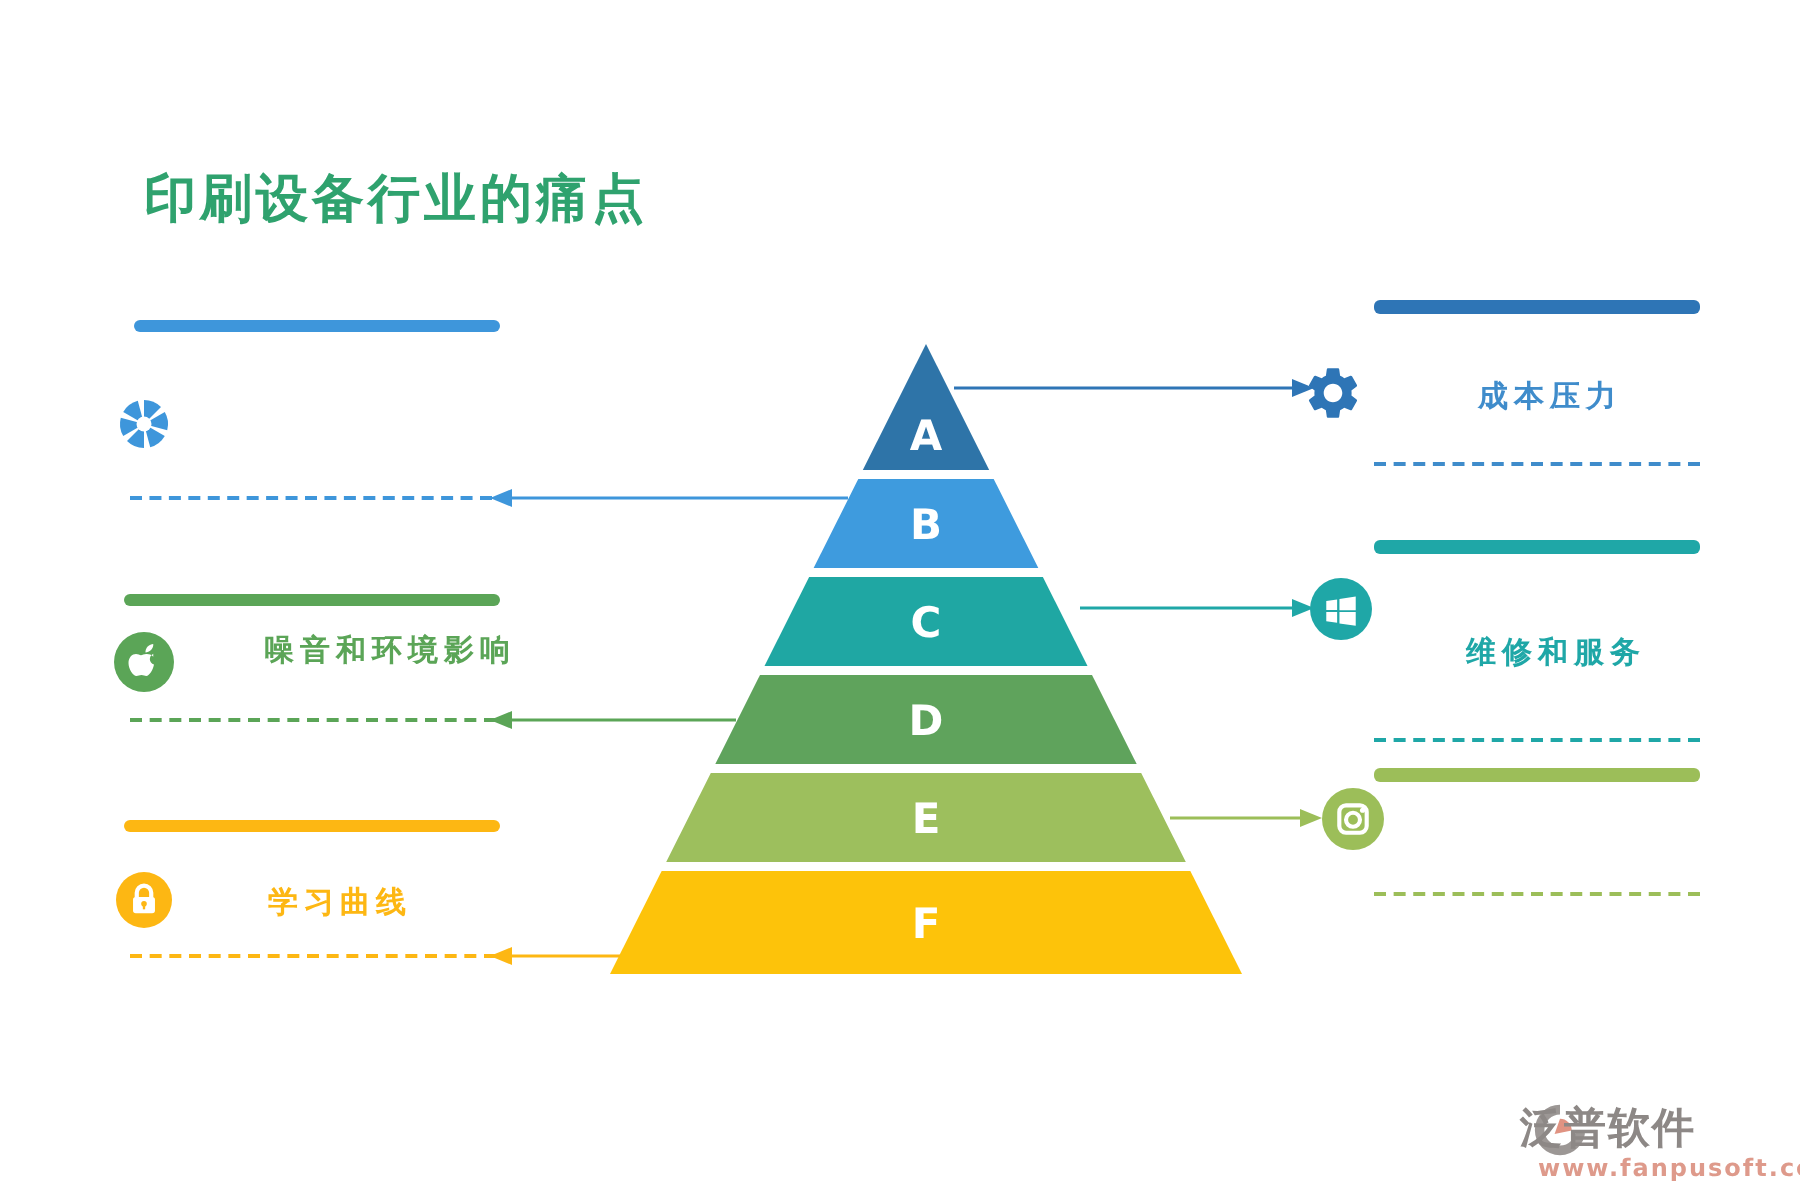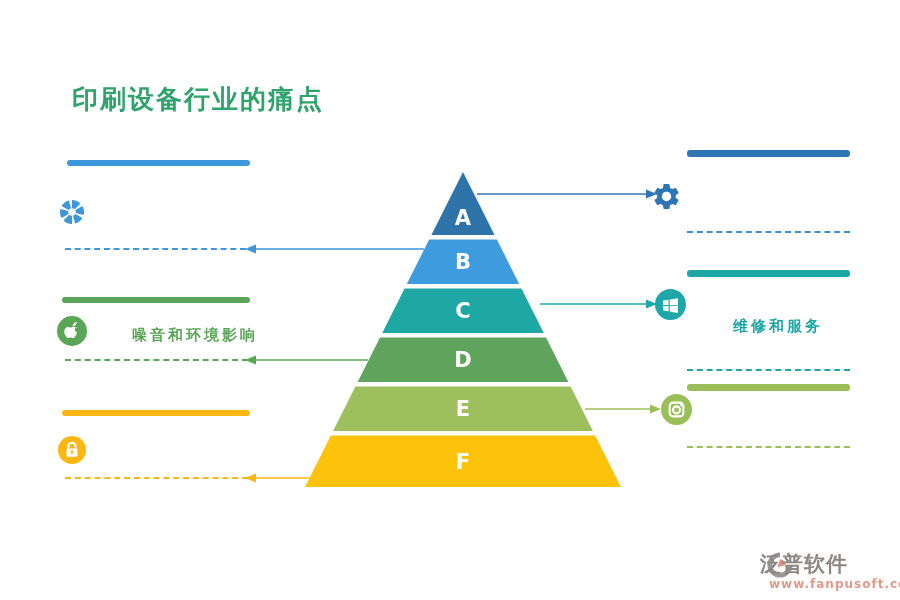--- a/index.html
+++ b/index.html
@@ -81,41 +81,43 @@
   <div class="bar" style="left: 62px; top: 297px; width: 188px; background: rgb(91, 165, 87);"></div>
   <div class="icon" style="left: 57px; top: 316px; color: rgb(91, 165, 87);">
     <svg width="30" height="30" viewBox="0 0 24 24">
       <circle cx="12" cy="12" r="12" fill="currentColor"></circle>
       <g fill="#ffffff">
         <path d="M15.7 8.7c-2 1.1-1.7 3.6.3 4.3-.3 1.9-1.8 4.6-3.1 4.6-.7 0-1-.4-1.9-.4-.9 0-1.3.4-2 .4-1.4 0-3.2-2.9-3.2-5.2 0-2.3 1.5-3.6 3-3.6.8 0 1.5.45 2 .45.5 0 1.4-.5 2.2-.45.9-.04 2 .25 2.7 1.05z"></path>
         <path d="M12.6 8.2c-.1-.9.3-1.8.9-2.4.6-.6 1.5-1 2.2-1 .1.9-.3 1.8-.9 2.4-.6.6-1.5 1-2.2 1z"></path>
       </g>
     </svg>
   </div>
-  <div class="item-label" style="left: 95px; top: 326px; width: 200px; color: rgb(91, 165, 87);">噪音和环境影响</div>
+  <div class="item-label" style="left: 95px; top: 316px; width: 200px; color: rgb(91, 165, 87);">噪音和环境影响</div>
   <div class="dash" style="left: 65px; top: 359px; width: 183px; border-color: rgb(91, 165, 87);"></div>
 
   <div class="bar" style="left: 62px; top: 410px; width: 188px; background: rgb(253, 183, 19);"></div>
   <div class="icon" style="left: 58px; top: 436px; color: rgb(253, 183, 19);">
     <svg width="28" height="28" viewBox="0 0 24 24">
       <circle cx="12" cy="12" r="12" fill="currentColor"></circle>
       <path d="M8.9 11V8.9a3.1 3.1 0 0 1 6.2 0V11" stroke="#ffffff" stroke-width="1.8" fill="none"></path>
       <rect x="7.3" y="10.7" width="9.4" height="7" rx="1.2" fill="#ffffff"></rect>
       <circle cx="12" cy="13.6" r="1.2" fill="currentColor"></circle>
       <rect x="11.5" y="13.8" width="1" height="2.2" fill="currentColor"></rect>
     </svg>
   </div>
+  <div class="item-label" style="left: 75px; top: 442px; width: 190px; color: rgb(253, 183, 19);">学习曲线</div>
   <div class="dash" style="left: 65px; top: 477px; width: 183px; border-color: rgb(253, 183, 19);"></div>
 
   <div class="bar thick" style="left: 687px; top: 150px; width: 163px; background: rgb(46, 117, 182);"></div>
   <div class="icon" style="left: 651px; top: 181px; color: rgb(46, 117, 182);">
     <svg width="31" height="31" viewBox="0 0 24 24">
       <path fill="currentColor" fill-rule="evenodd" d="M19.14 12.94c.04-.3.06-.61.06-.94s-.02-.64-.07-.94l2.03-1.58c.18-.14.23-.41.12-.61l-1.92-3.32c-.12-.22-.37-.29-.59-.22l-2.39.96c-.5-.38-1.03-.7-1.62-.94l-.36-2.54c-.04-.24-.24-.41-.48-.41h-3.84c-.24 0-.43.17-.47.41l-.36 2.54c-.59.24-1.13.57-1.62.94l-2.39-.96c-.22-.08-.47 0-.59.22L2.74 8.87c-.12.21-.08.47.12.61l2.03 1.58c-.05.3-.09.63-.09.94s.02.64.07.94l-2.03 1.58c-.18.14-.23.41-.12.61l1.92 3.32c.12.22.37.29.59.22l2.39-.96c.5.38 1.03.7 1.62.94l.36 2.54c.05.24.24.41.48.41h3.84c.24 0 .44-.17.47-.41l.36-2.54c.59-.24 1.13-.56 1.62-.94l2.39.96c.22.08.47 0 .59-.22l1.92-3.32c.12-.22.07-.47-.12-.61l-2.01-1.58zM12 15.6c-1.98 0-3.6-1.62-3.6-3.6s1.62-3.6 3.6-3.6 3.6 1.62 3.6 3.6-1.62 3.6-3.6 3.6z"></path>
     </svg>
   </div>
+  <div class="item-label" style="left: 700px; top: 189px; width: 150px; color: rgb(63, 140, 203);">成本压力</div>
   <div class="dash" style="left: 687px; top: 231px; width: 163px; border-color: rgb(63, 140, 203);"></div>
 
   <div class="bar thick" style="left: 687px; top: 270px; width: 163px; background: rgb(31, 167, 167);"></div>
   <div class="icon" style="left: 655px; top: 289px; color: rgb(31, 167, 167);">
     <svg width="31" height="31" viewBox="0 0 24 24">
       <circle cx="12" cy="12" r="12" fill="currentColor"></circle>
       <g fill="#ffffff">
         <path d="M6.3 8.9l4.2-.6v4.1H6.3zM11.4 8.1l6.3-.9v5.3h-6.3zM6.3 13.2h4.2v4.1l-4.2-.6zM11.4 13.2h6.3v5.3l-6.3-.9z"></path>
       </g>
     </svg>

